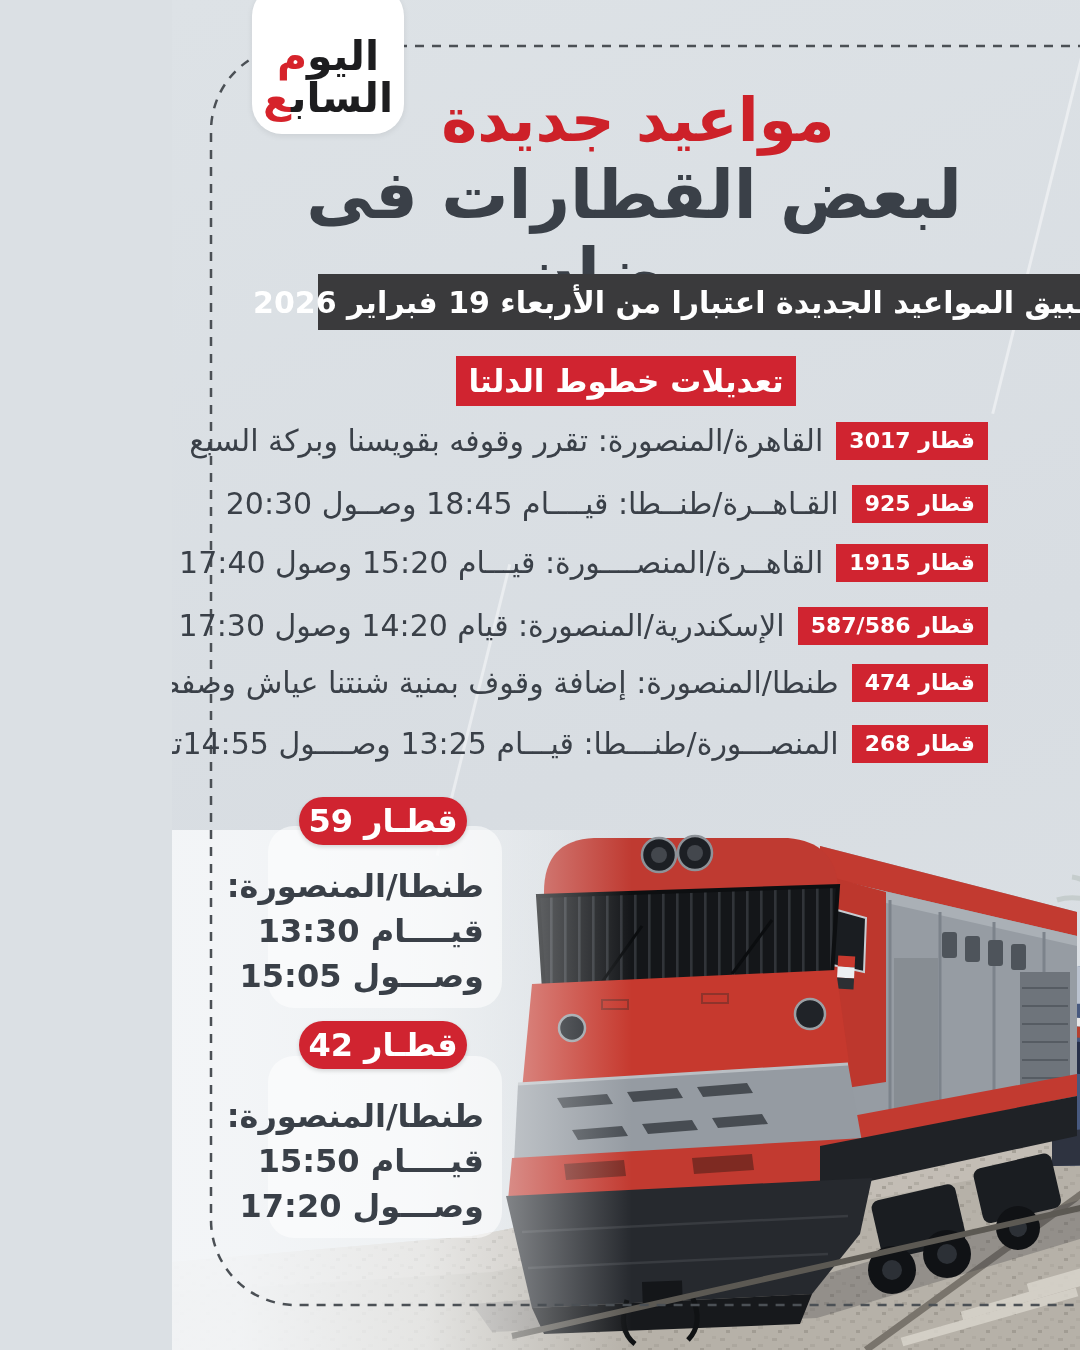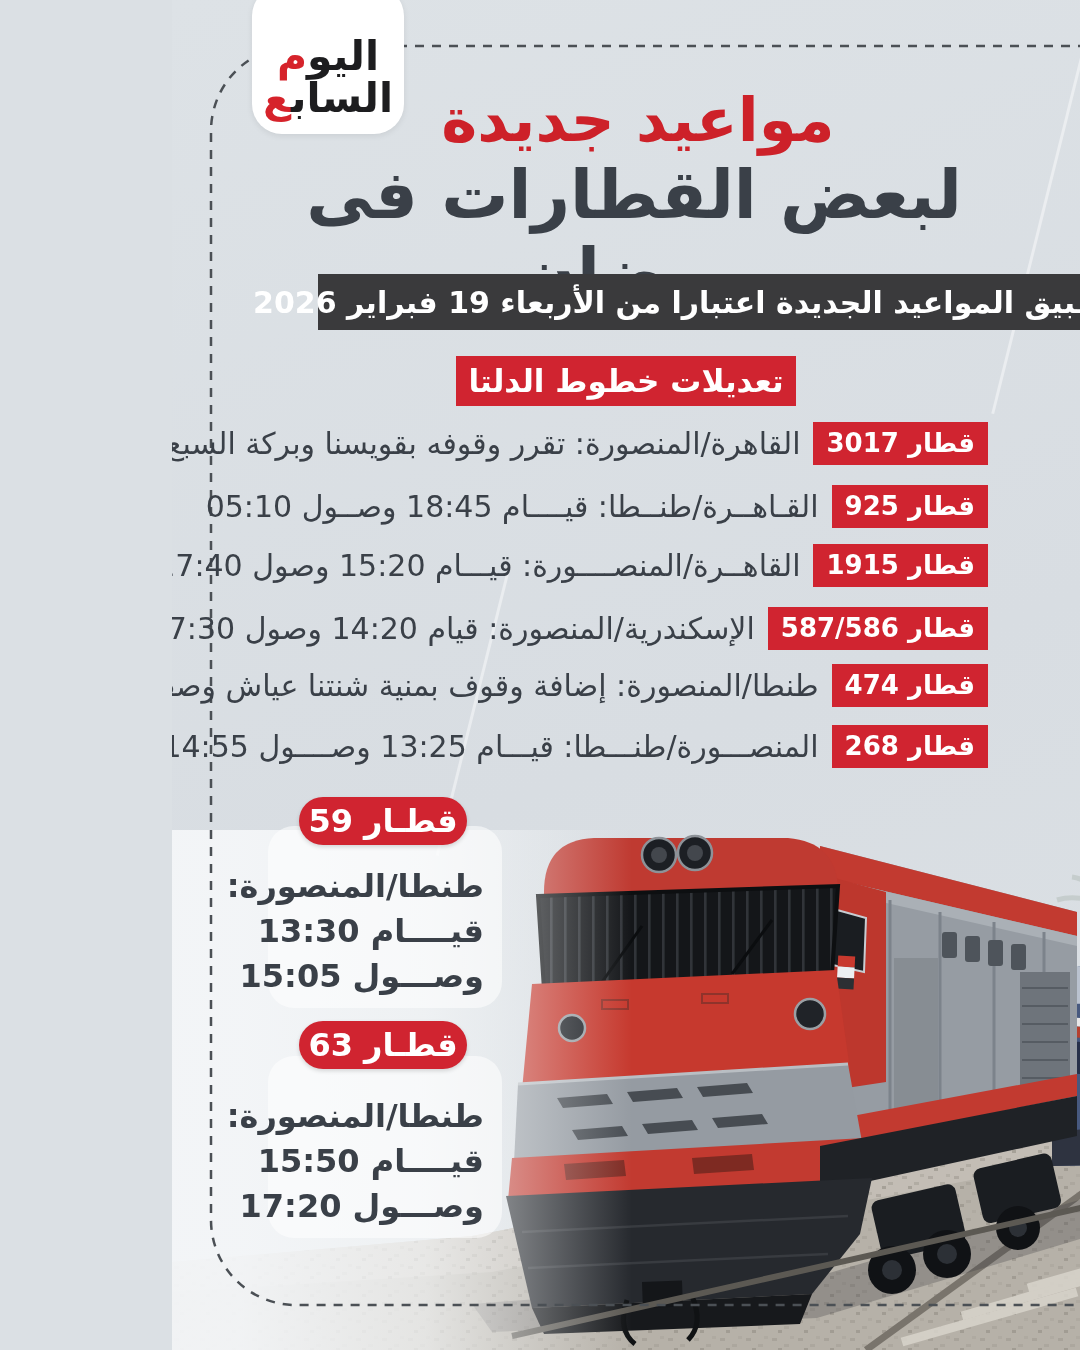--- a/index.html
+++ b/index.html
@@ -31,21 +31,21 @@
   .banner{
     position:absolute;left:146px;top:274px;width:788px;height:56px;z-index:5;
     background:#3a3a3c;color:#ffffff;font-size:30px;font-weight:700;
     display:flex;align-items:center;justify-content:center;white-space:nowrap;
   }
   .section-badge{
     position:absolute;left:0;right:0;top:356px;margin:0 auto;width:fit-content;z-index:5;
     background:#d02430;color:#ffffff;font-size:31px;font-weight:700;padding:7px 12px;
   }
   .train-row{position:absolute;right:92px;z-index:5;display:flex;align-items:center;gap:13px;white-space:nowrap;}
-  .train-badge{background:#d02430;color:#ffffff;font-size:26px;font-weight:700;padding:5px 13px;line-height:1.25;}
+  .train-badge{background:#d02430;color:#ffffff;font-size:22px;font-weight:700;padding:5px 13px;line-height:1.25;}
   .train-info{color:#3a4048;font-size:30px;font-weight:400;}
   .r1{top:422px;} .r2{top:485px;} .r3{top:544px;} .r4{top:607px;} .r5{top:664px;} .r6{top:725px;}
   .hl-panel{
     position:absolute;left:96px;width:234px;height:182px;z-index:4;
     background:rgba(255,255,255,.55);border-radius:26px;box-sizing:border-box;
     padding:38px 18px 8px;color:#3a4048;font-size:32px;font-weight:800;line-height:45px;
     text-align:right;white-space:nowrap;
   }
   .hl-pill{
     position:absolute;left:127px;width:168px;height:48px;z-index:5;
@@ -242,21 +242,21 @@
   <div class="banner">بدء تطبيق المواعيد الجديدة اعتبارا من الأربعاء 19 فبراير 2026</div>
 
   <div class="section-badge">تعديلات خطوط الدلتا</div>
 
   <div class="train-row r1">
     <span class="train-badge">قطار 3017</span>
     <span class="train-info">القاهرة/المنصورة: تقرر وقوفه بقويسنا وبركة السبع</span>
   </div>
   <div class="train-row r2">
     <span class="train-badge">قطار 925</span>
-    <span class="train-info">القـاهــرة/طنــطا: قيــــام 18:45 وصــول 05:10</span>
+    <span class="train-info">القـاهــرة/طنــطا: قيــــام 18:45 وصــول 20:30</span>
   </div>
   <div class="train-row r3">
     <span class="train-badge">قطار 1915</span>
     <span class="train-info">القاهــرة/المنصــــورة: قيـــام 15:20 وصول 17:40</span>
   </div>
   <div class="train-row r4">
     <span class="train-badge">قطار 587/586</span>
     <span class="train-info">الإسكندرية/المنصورة: قيام 14:20 وصول 17:30</span>
   </div>
   <div class="train-row r5">
@@ -273,15 +273,15 @@
     <div>قيــــام 13:30</div>
     <div>وصـــول 15:05</div>
   </div>
   <div class="hl-pill pill59">قطـار 59</div>
 
   <div class="hl-panel p63">
     <div>طنطا/المنصورة:</div>
     <div>قيــــام 15:50</div>
     <div>وصـــول 17:20</div>
   </div>
-  <div class="hl-pill pill63">قطـار 63</div>
+  <div class="hl-pill pill63">قطـار 42</div>
 
 </div>
 
 </body></html>

